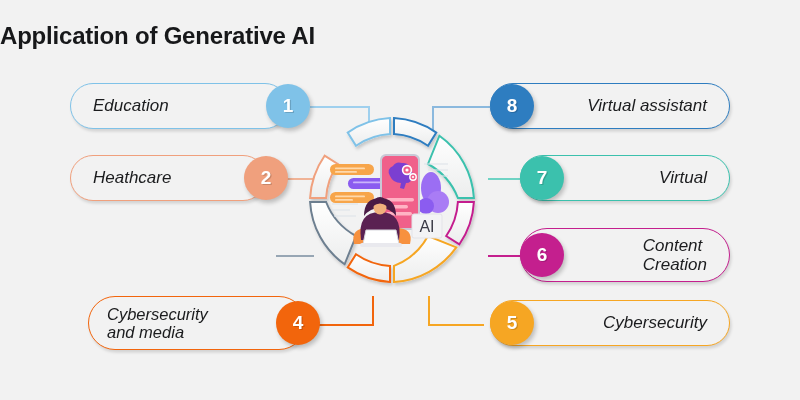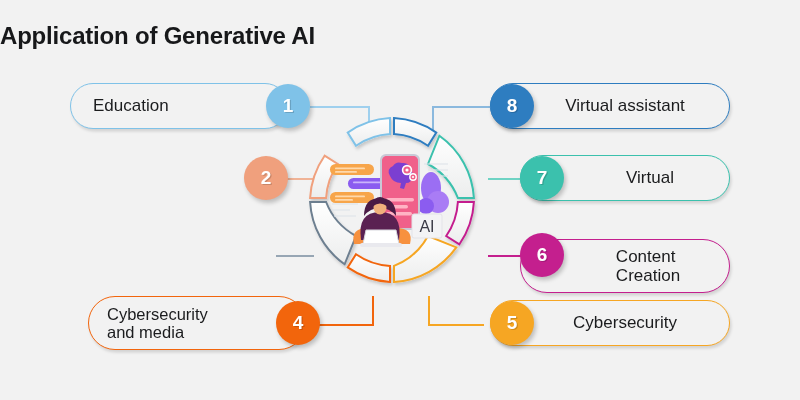--- a/index.html
+++ b/index.html
@@ -41,23 +41,24 @@
   .pill {
     position:absolute;
     top:0;
     height:46px;
     border:1.6px solid #999;
     border-radius:23px;
     background:#f2f2f2;
     box-shadow:1.5px 2.5px 3px rgba(0,0,0,0.13);
     display:flex;
     align-items:center;
+    font-style:italic;
   }
   .item.left  .pill { left:0; justify-content:flex-start; padding-left:22px; padding-right:46px; }
-  .item.right .pill { right:0; justify-content:center; padding-left:52px; padding-right:22px; }
+  .item.right .pill { right:0; justify-content:flex-end; padding-left:52px; padding-right:22px; }
 
   .pill-label {
     font-size:17px;
     color:#1b1c1e;
     line-height:1.12;
     white-space:pre-line;
   }
   .item.left .pill-label { text-align:left; }
   .item.right .pill-label { text-align:left; }
 
@@ -241,20 +242,23 @@
   <div class="item left" style="left:70px; top:83px; width:240px;">
     <div class="pill" style="width:218px; border-color:#7fc2e8;">
       <span class="pill-label">Education</span>
     </div>
     <div class="badge" style="left:196px; background:#7fc2e8;">
       <span>1</span>
     </div>
   </div>
 
   <div class="item left" style="left:70px; top:155px; width:220px;">
+    <div class="pill" style="width:196px; border-color:#f0a07d;">
+      <span class="pill-label">Heathcare</span>
+    </div>
     <div class="badge" style="left:174px; background:#f0a07d;">
       <span>2</span>
     </div>
   </div>
 
 
   <div class="item left" style="left:88px; top:296px; width:240px;">
     <div class="pill" style="width:218px; border-color:#f2650c; height:54px; border-radius:27px; padding-left:18px;">
       <span class="pill-label" style="font-size:16.5px;">Cybersecurity
 and media</span>
@@ -276,21 +280,21 @@
   <div class="item right" style="left:520px; top:155px; width:210px;">
     <div class="pill" style="width:210px; border-color:#3bc1ad; padding-left:72px;">
       <span class="pill-label">Virtual</span>
     </div>
     <div class="badge" style="left:0px; background:#3bc1ad;">
       <span>7</span>
     </div>
   </div>
 
   <div class="item right" style="left:520px; top:228px; width:210px;">
-    <div class="pill" style="width:210px; border-color:#c41f8e; height:54px; border-radius:27px; padding-left:68px;margin-top:11px;">
+    <div class="pill" style="width:210px; border-color:#c41f8e; height:54px; border-radius:27px; padding-left:68px;">
       <span class="pill-label">Content
 Creation</span>
     </div>
     <div class="badge" style="left:0px; top:5px; background:#c41f8e;">
       <span>6</span>
     </div>
   </div>
 
   <div class="item right" style="left:490px; top:300px; width:240px;">
     <div class="pill" style="width:240px; border-color:#f6a623;">

